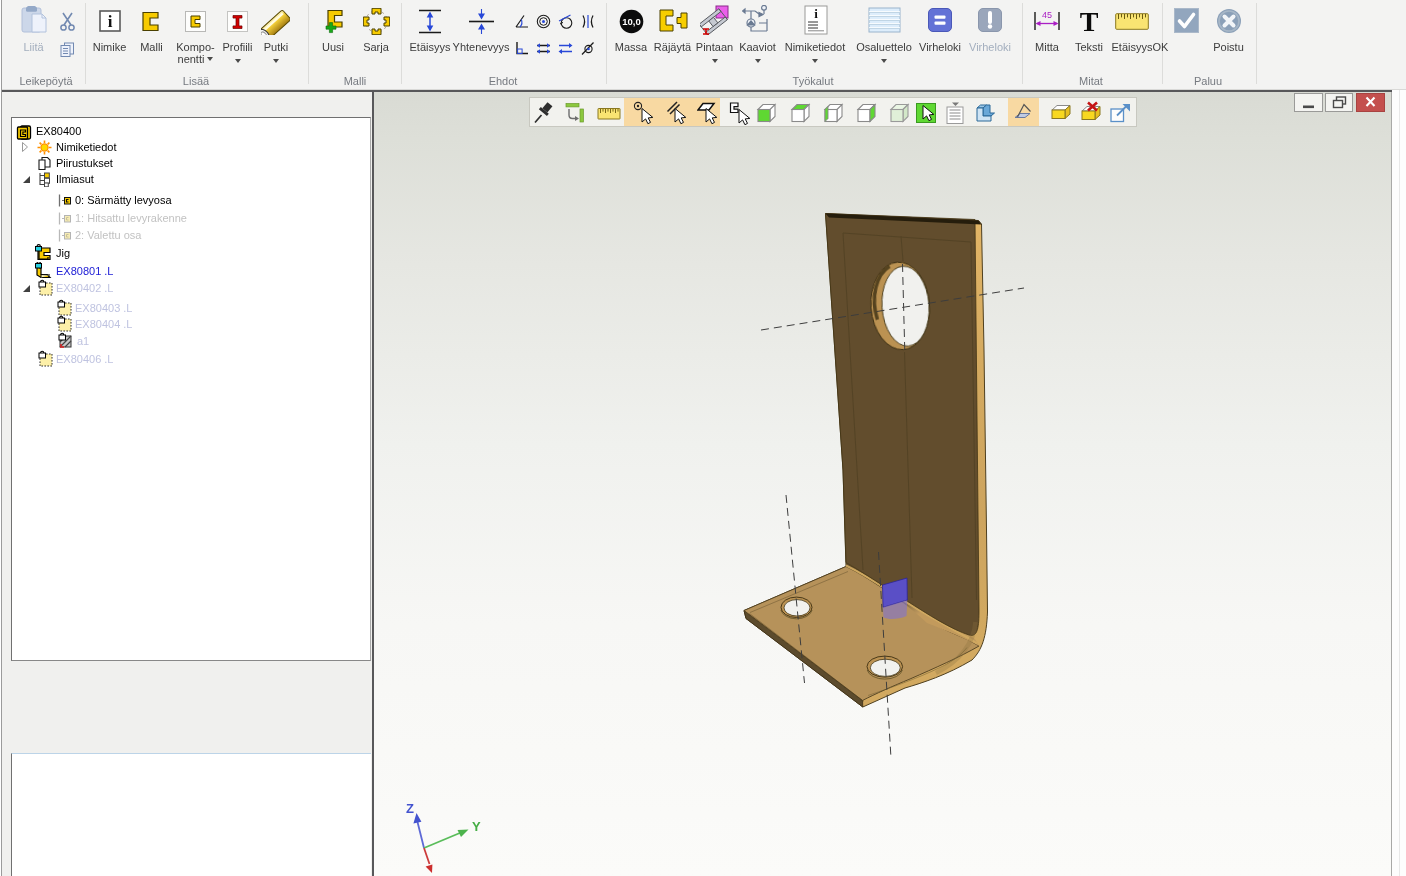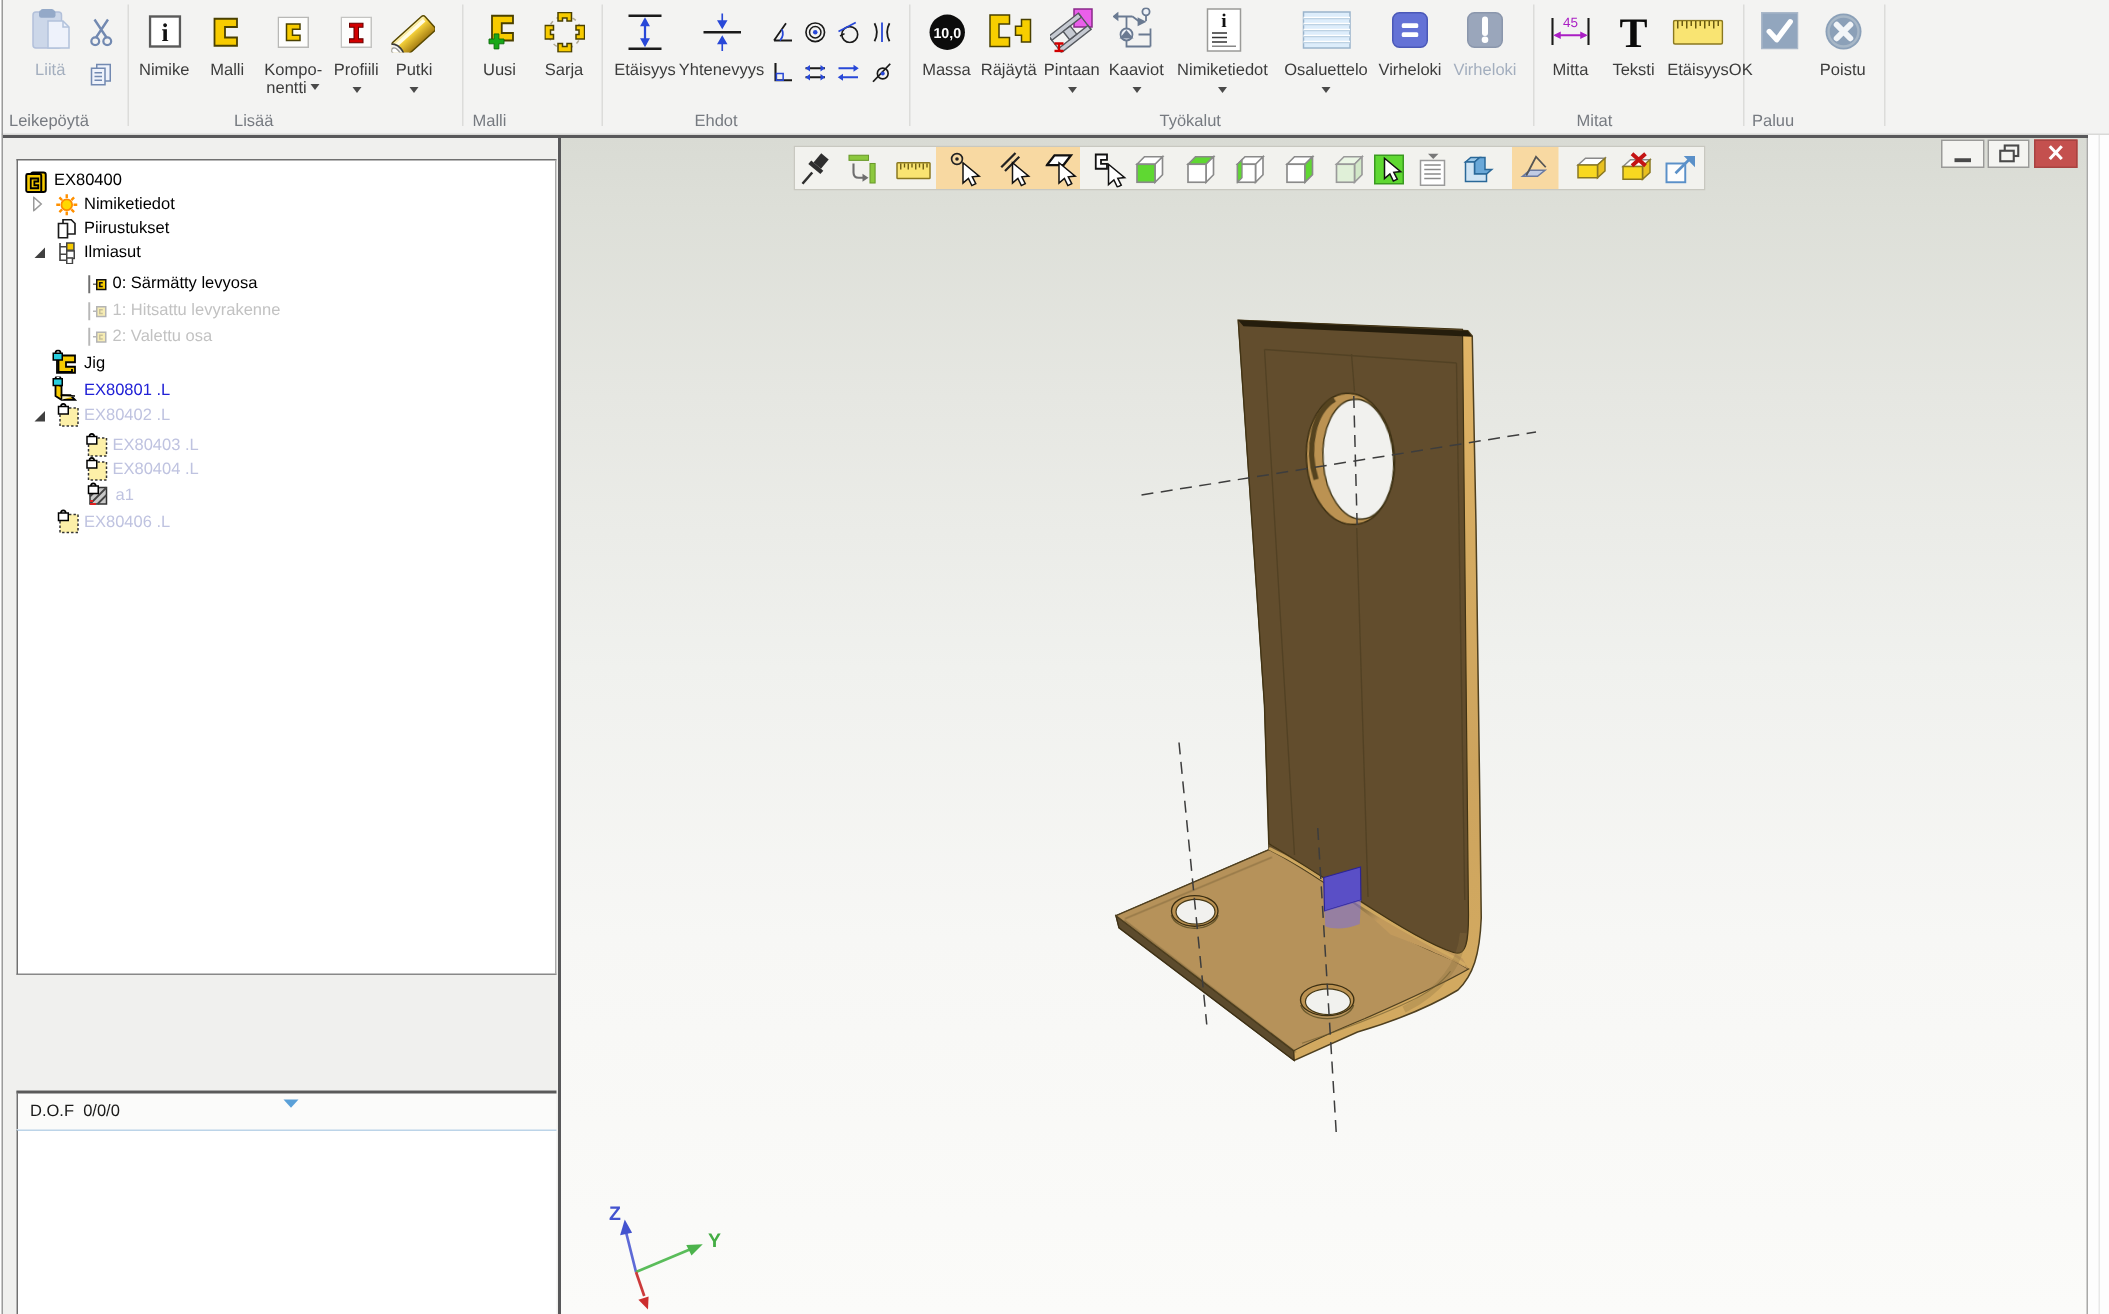--- a/index.html
+++ b/index.html
@@ -1,25 +1,25 @@
 <!DOCTYPE html>
 <html><head><meta charset="utf-8"><style>
 html,body{margin:0;padding:0}
 body{width:1406px;height:876px;position:relative;font-family:"Liberation Sans",sans-serif;background:#f3f3f1;overflow:hidden}
 .abs{position:absolute}
 #ribbon{position:absolute;left:0;top:0;width:1406px;height:89px;background:#f3f3f2;border-bottom:1px solid #d9d9d7}
 .sep{position:absolute;top:3px;height:81px;width:1px;background:#dcdcda}
-.glbl{position:absolute;top:75px;height:13px;font-size:11px;color:#767a80;white-space:nowrap}
+.glbl{position:absolute;top:75px;height:13px;font-size:11px;color:#767a80;text-align:center;white-space:nowrap}
 .lbl{position:absolute;top:41px;font-size:11px;color:#3c3c3c;text-align:center;white-space:nowrap;line-height:12px}
 .lbl.dis{color:#a3aebe}
 .dd{display:inline-block;width:0;height:0;border-left:3.5px solid transparent;border-right:3.5px solid transparent;border-top:4px solid #4a4a4a;vertical-align:2px}
 .ic{position:absolute}
 #leftpanel{position:absolute;left:2px;top:92px;width:370px;height:784px;background:#f0f0ee}
 #lphead{position:absolute;left:6px;top:0px;width:364px;height:21px;background:linear-gradient(#e6edf5,#c8d5e3);font-size:11px;color:#101010;line-height:21px;padding-left:4px;box-sizing:border-box}
-#treebox{position:absolute;left:9px;top:14px;width:360px;height:544px;background:#fff;border:1px solid #707070;border-right-color:#aaa;border-bottom-color:#888;box-sizing:border-box}
+#treebox{position:absolute;left:9px;top:25px;width:360px;height:544px;background:#fff;border:1px solid #707070;border-right-color:#aaa;border-bottom-color:#888;box-sizing:border-box}
 .trow{position:absolute;height:16px;font-size:11px;color:#000;white-space:nowrap}
 #dofbar{position:absolute;left:9px;top:635px;width:360px;height:26px;background:#fbfbfa;border-top:2px solid #5a5a5a;border-left:1px solid #707070;box-sizing:border-box;font-size:11px;color:#1a1a1a;line-height:24px;padding-left:8px}
 #lowbox{position:absolute;left:9px;top:661px;width:360px;height:123px;background:#fff;border-left:1px solid #707070;border-top:1px solid #bcd4e8;box-sizing:border-box}
 #topborder{position:absolute;left:2px;top:90px;width:1390px;height:2px;background:#58585a}
 #viewport{position:absolute;left:374px;top:92px;width:1018px;height:784px;border-right:1px solid #a9a9a7;box-sizing:border-box;background:linear-gradient(#d9dbd4 0%,#dddfd8 6%,#e6e7e2 22%,#f0f1ee 45%,#f7f7f5 68%,#fbfbf9 100%)}
 #vpleft{position:absolute;left:372px;top:92px;width:2px;height:784px;background:#58585a}
 #rightstrip{position:absolute;left:1392px;top:90px;width:14px;height:786px;background:#fdfdfd}
 #rightstrip .l{position:absolute;left:7px;top:0;width:1px;height:786px;background:#e8e8e8}
 #toolbar{position:absolute;left:155px;top:5px;width:608px;height:30px;background:#f2f2ee;border:1px solid #c8c8c0;box-sizing:border-box}
 .hl{position:absolute;top:0px;height:28px;background:#f8d9a2}
@@ -350,23 +350,20 @@
       <rect x="2" y="3" width="6.5" height="5" fill="#fff" stroke="#000"></rect>
       <path d="M3.6,3 a1.6,1.8 0 0 1 3.2,0" fill="none" stroke="#000" stroke-width="1.1"></path>
     </svg>
     <div class="trow" style="left:44px;top:233px;line-height:16px;color:#bfc3e0">EX80406 .L</div>
     <svg class="abs" style="left:25px;top:232px" width="17" height="17" viewBox="0 0 17 17">
       <rect x="3" y="4" width="12" height="12" fill="#fdf0a8" stroke="#333" stroke-dasharray="1.6 1.4"></rect>
       <rect x="2" y="3" width="6.5" height="5" fill="#fff" stroke="#000"></rect>
       <path d="M3.6,3 a1.6,1.8 0 0 1 3.2,0" fill="none" stroke="#000" stroke-width="1.1"></path>
     </svg>
   </div>
-  <div id="dofbar">D.O.F&nbsp; 0/0/0<svg style="position:absolute;left:176px;top:3px" width="12" height="7">
-        <path d="M1,1 h10 l-5,5.5 z" fill="#5aa0d8"></path>
-      </svg></div>
   <div id="lowbox"></div>
 </div>
 <div id="vpleft"></div>
 <div id="viewport">
   <div id="toolbar">
     <div class="hl" style="left:94px;width:96px"></div>
     <div class="hl" style="left:478px;width:31px"></div>
     <svg class="abs" style="left:2px;top:3px" width="24" height="24" viewBox="0 0 24 24">
       <g transform="rotate(40 12 10)" fill="#2e2e2e">
           <rect x="9" y="1" width="6.5" height="8"></rect>

